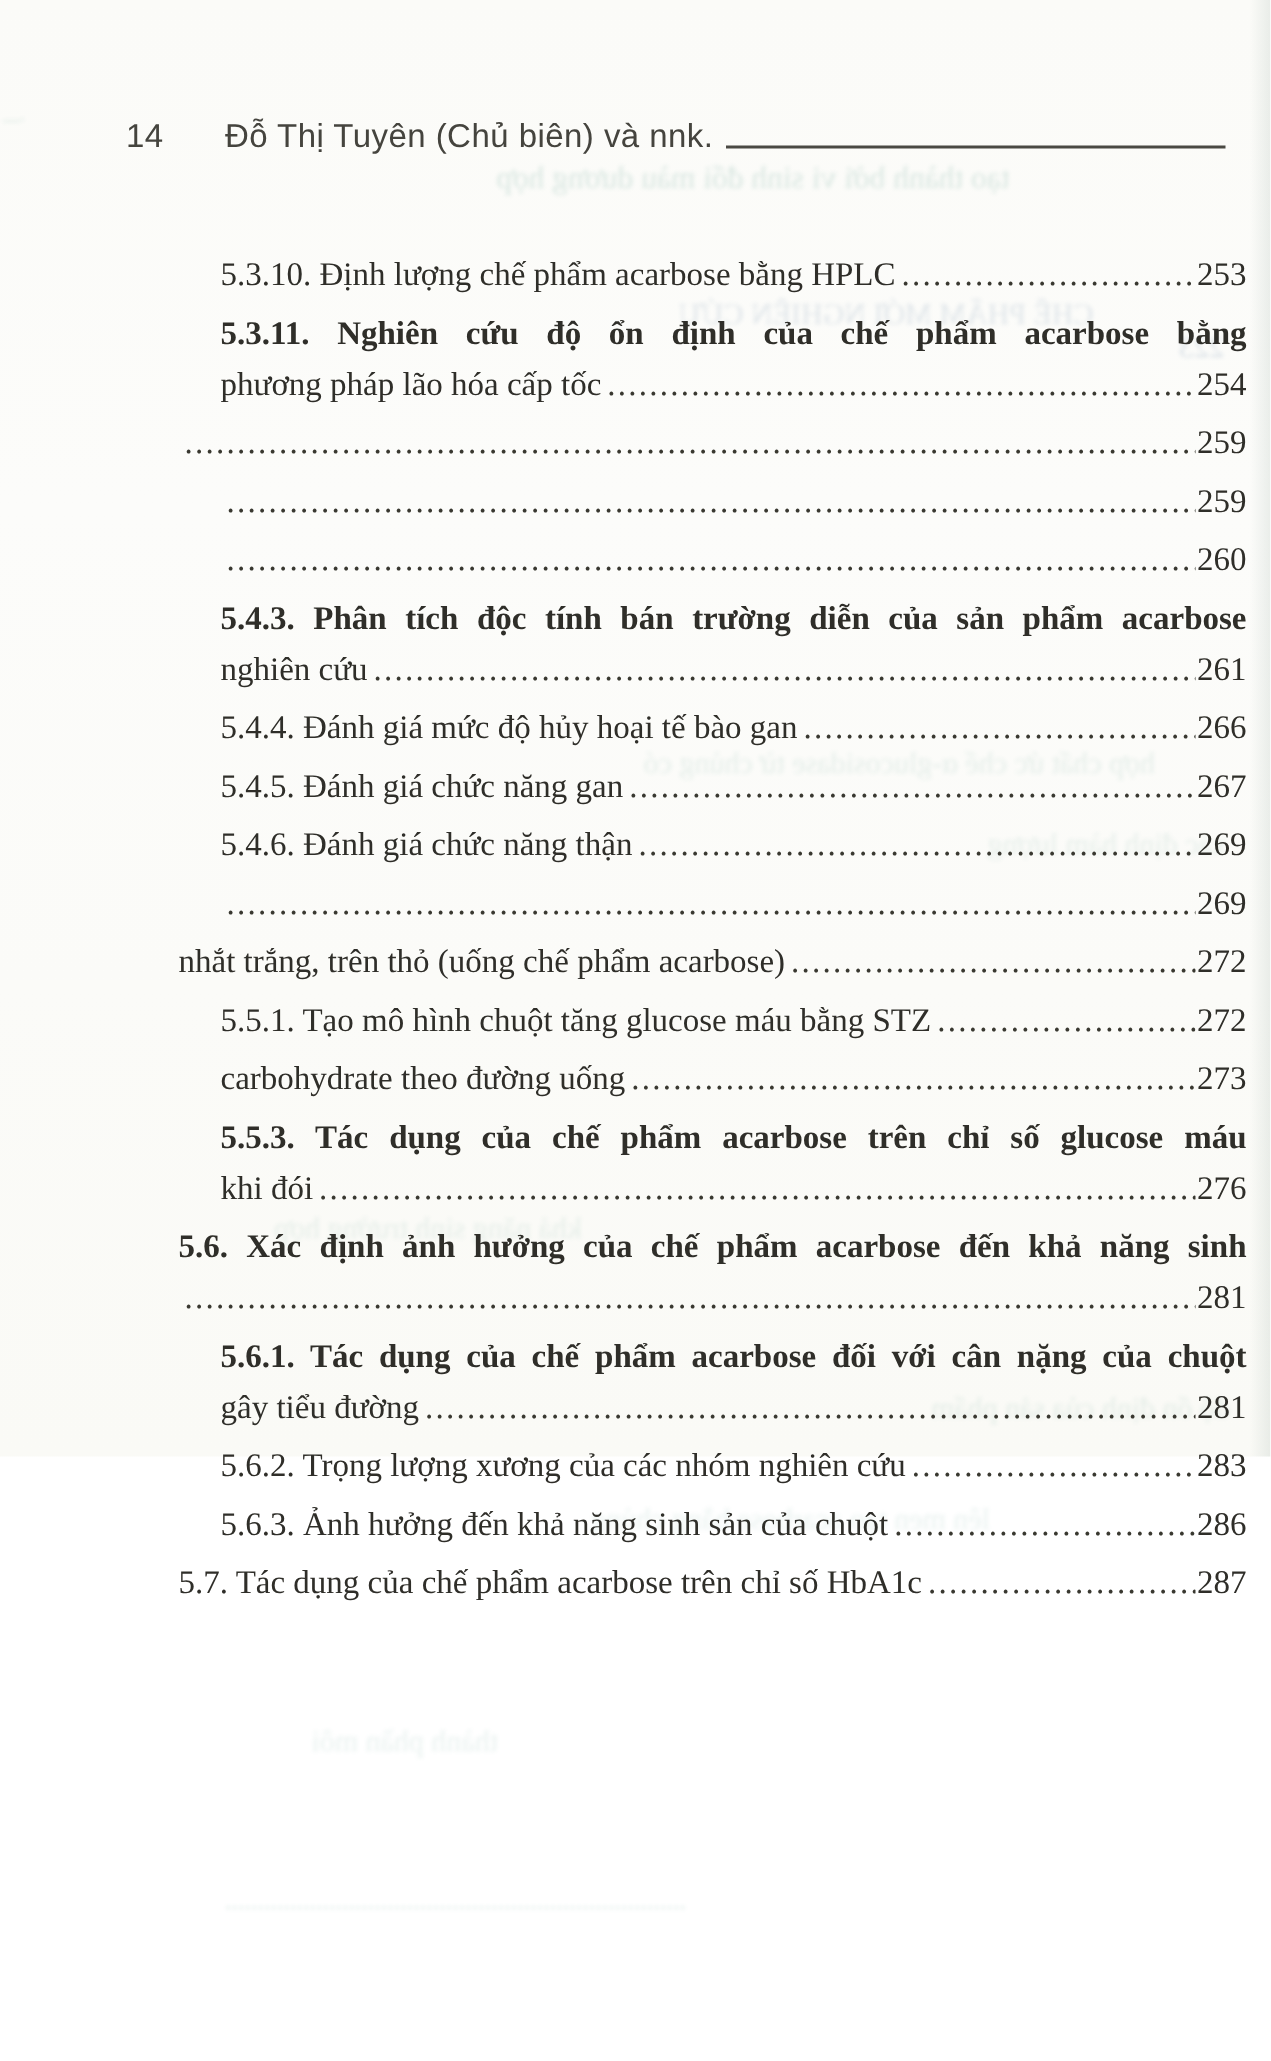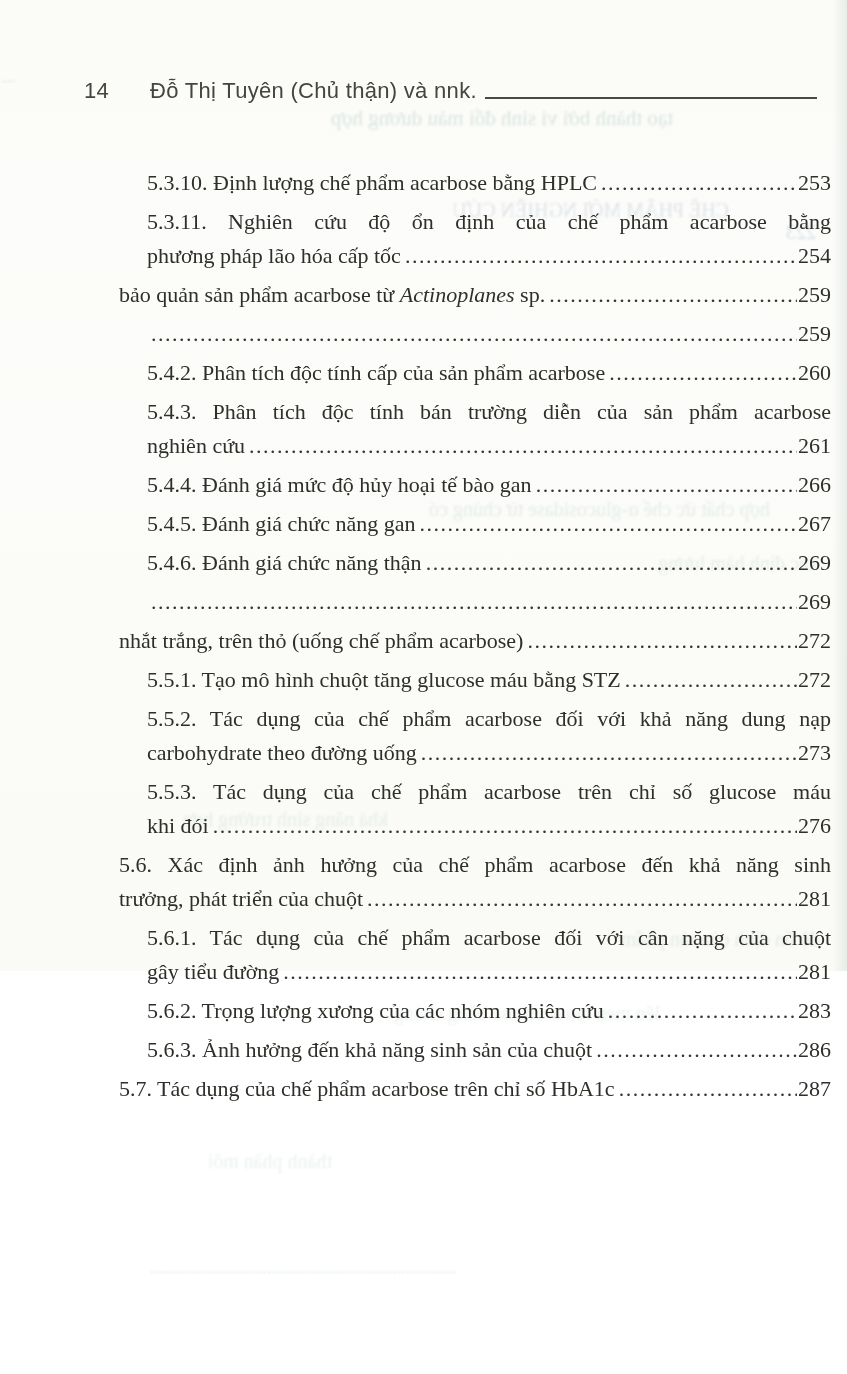--- a/index.html
+++ b/index.html
@@ -27,21 +27,21 @@
     border-bottom:2px solid #4a4943;margin:0 0 5px 8px;
   }
   
   .toc{
     position:absolute;left:119px;right:16px;top:166px;z-index:2;
     font-size:22px;line-height:34px;color:#2f2e29;
   }
   .entry{margin-bottom:5px;}
   .entry.level-1{margin-top:3px;}
   .entry.level-2{margin-left:28px;}
-  .jline{text-align:justify;text-align-last:justify;}
+  .jline{text-align:justify;text-align-last:justify;font-weight:bold;}
   .lastline{display:flex;align-items:baseline;}
   .lastline .txt{white-space:nowrap;}
   .lastline .txt i{font-style:italic;}
   .dots{
     flex:1;overflow:hidden;white-space:nowrap;
     letter-spacing:1.5px;margin:0 1px 0 4px;color:#393830;
   }
   .pg{white-space:nowrap;}
   
   .artifacts{position:absolute;inset:0;z-index:1;pointer-events:none;}
@@ -64,21 +64,21 @@
       <div class="artifact" style="left: 88px; top: 808px; width: 300px; font-size: 20px; color: rgb(73, 144, 126); opacity: 0.12; transform: scaleX(-1);">khả năng sinh trưởng hợp</div>
       <div class="artifact" style="left: 520px; top: 928px; width: 300px; font-size: 20px; color: rgb(73, 144, 126); opacity: 0.13; transform: scaleX(-1);">độ ổn định của sản phẩm</div>
       <div class="artifact" style="left: 240px; top: 1002px; width: 420px; font-size: 20px; color: rgb(73, 144, 126); opacity: 0.12; transform: scaleX(-1);">lên men tạo acarbose bằng chủng</div>
       <div class="artifact" style="left: 92px; top: 1150px; width: 240px; font-size: 20px; color: rgb(73, 144, 126); opacity: 0.12; transform: scaleX(-1);">thành phần môi</div>
       <div class="artifact" style="left: 150px; top: 1264px; width: 580px; font-size: 13px; color: rgb(63, 143, 122); opacity: 0.35;">·······································································</div>
       <div class="artifact" style="left: 2px; top: 74px; width: 60px; font-size: 11px; color: rgb(73, 144, 126); opacity: 0.3;">—·</div>
     </div>
 
   <header class="page-header">
     <span class="hdr-num">14</span>
-    <span class="hdr-title">Đỗ Thị Tuyên (Chủ thận) và nnk.</span>
+    <span class="hdr-title">Đỗ Thị Tuyên (Chủ biên) và nnk.</span>
     <span class="header-rule"></span>
   </header>
 
   <main class="toc" id="toc">
       <div class="entry level-2">
         <div class="lastline">
           <span class="txt"><span>5.3.10. Định lượng chế phẩm acarbose bằng HPLC</span></span>
           <span class="dots">..................................................................................................................................</span>
           <span class="pg">253</span>
         </div>
@@ -86,34 +86,32 @@
       <div class="entry level-2">
         <div class="jline">5.3.11. Nghiên cứu độ ổn định của chế phẩm acarbose bằng</div>
         <div class="lastline">
           <span class="txt"><span>phương pháp lão hóa cấp tốc</span></span>
           <span class="dots">..................................................................................................................................</span>
           <span class="pg">254</span>
         </div>
       </div>
       <div class="entry level-1">
         <div class="lastline">
-          <span class="txt"><span>bảo quản sản phẩm acarbose từ </span><i>Actinoplanes</i><span> sp. </span></span>
           <span class="dots">..................................................................................................................................</span>
           <span class="pg">259</span>
         </div>
       </div>
       <div class="entry level-2">
         <div class="lastline">
           <span class="dots">..................................................................................................................................</span>
           <span class="pg">259</span>
         </div>
       </div>
       <div class="entry level-2">
         <div class="lastline">
-          <span class="txt"><span>5.4.2. Phân tích độc tính cấp của sản phẩm acarbose</span></span>
           <span class="dots">..................................................................................................................................</span>
           <span class="pg">260</span>
         </div>
       </div>
       <div class="entry level-2">
         <div class="jline">5.4.3. Phân tích độc tính bán trường diễn của sản phẩm acarbose</div>
         <div class="lastline">
           <span class="txt"><span>nghiên cứu</span></span>
           <span class="dots">..................................................................................................................................</span>
           <span class="pg">261</span>
@@ -154,39 +152,37 @@
         </div>
       </div>
       <div class="entry level-2">
         <div class="lastline">
           <span class="txt"><span>5.5.1. Tạo mô hình chuột tăng glucose máu bằng STZ</span></span>
           <span class="dots">..................................................................................................................................</span>
           <span class="pg">272</span>
         </div>
       </div>
       <div class="entry level-2">
-        <div class="jline">5.5.2. Tác dụng của chế phẩm acarbose đối với khả năng dung nạp</div>
         <div class="lastline">
           <span class="txt"><span>carbohydrate theo đường uống</span></span>
           <span class="dots">..................................................................................................................................</span>
           <span class="pg">273</span>
         </div>
       </div>
       <div class="entry level-2">
         <div class="jline">5.5.3. Tác dụng của chế phẩm acarbose trên chỉ số glucose máu</div>
         <div class="lastline">
           <span class="txt"><span>khi đói</span></span>
           <span class="dots">..................................................................................................................................</span>
           <span class="pg">276</span>
         </div>
       </div>
       <div class="entry level-1">
         <div class="jline">5.6. Xác định ảnh hưởng của chế phẩm acarbose đến khả năng sinh</div>
         <div class="lastline">
-          <span class="txt"><span>trưởng, phát triển của chuột</span></span>
           <span class="dots">..................................................................................................................................</span>
           <span class="pg">281</span>
         </div>
       </div>
       <div class="entry level-2">
         <div class="jline">5.6.1. Tác dụng của chế phẩm acarbose đối với cân nặng của chuột</div>
         <div class="lastline">
           <span class="txt"><span>gây tiểu đường</span></span>
           <span class="dots">..................................................................................................................................</span>
           <span class="pg">281</span>

